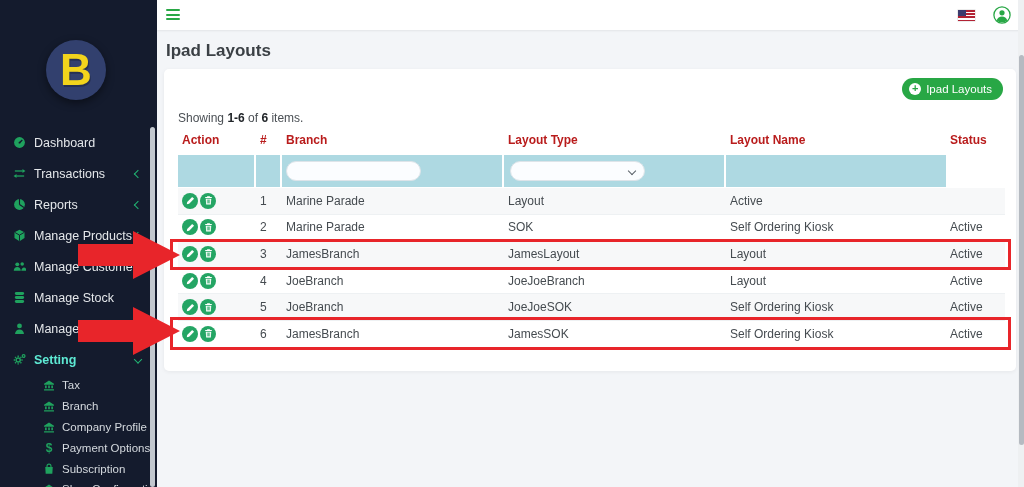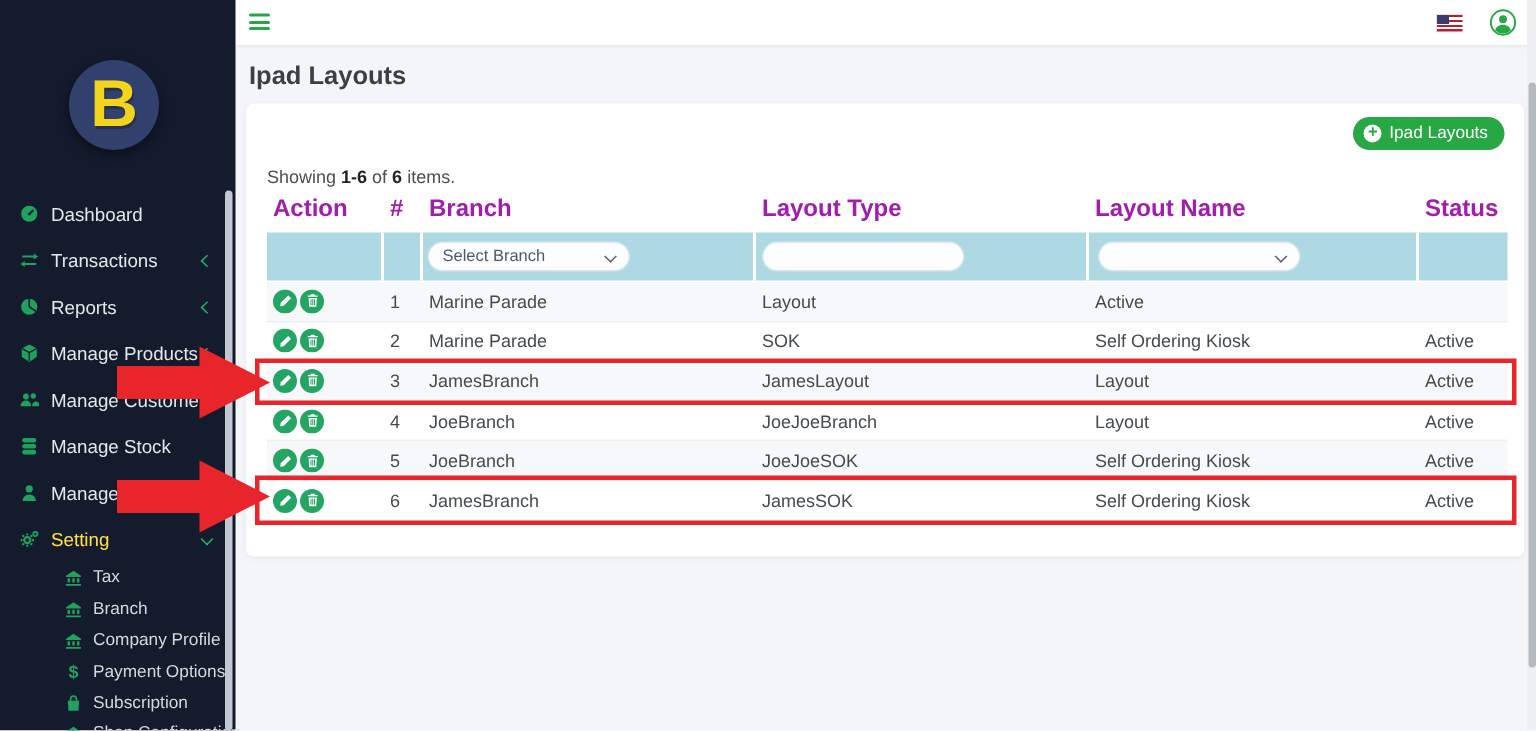--- a/index.html
+++ b/index.html
@@ -9,21 +9,21 @@
 
   
   .sidebar { position:absolute; left:0; top:0; width:157px; height:487px; background:#141b2d; z-index:5; }
   .logo { position:absolute; left:46px; top:40px; width:60px; height:60px; border-radius:50%;
           background:#32406e; box-shadow:0 3px 8px rgba(0,0,0,.45); display:flex; align-items:center; justify-content:center; }
   .logo span { color:#f2d41c; font-size:44px; font-weight:bold; line-height:1; text-shadow:1px 2px 0 rgba(0,0,0,.25); }
   .nav-main { position:absolute; left:0; top:127px; width:157px; }
   .nav-item { position:relative; height:31px; display:flex; align-items:center; padding-left:12px; cursor:pointer; }
   .nav-item .nicon { width:15px; height:14px; display:inline-flex; align-items:center; justify-content:center; flex:0 0 15px; }
   .nav-item .nlabel { margin-left:7px; font-size:12.5px; color:#e4e7ea; white-space:nowrap; }
-  .nav-item.bold .nlabel { font-weight:normal; color:#fde047; }
+  .nav-item.bold .nlabel { font-weight:bold; color:#5eead4; }
   .nav-sub { position:absolute; left:0; top:375px; width:157px; }
   .nav-subitem { position:relative; height:20.8px; display:flex; align-items:center; padding-left:42px; cursor:pointer; }
   .nav-subitem .nicon { width:14px; height:13px; display:inline-flex; align-items:center; justify-content:center; flex:0 0 14px; }
   .nav-subitem .nlabel { margin-left:6px; font-size:11.5px; color:#d4d9de; white-space:nowrap;text-align:right; }
   .dollar-glyph { color:#1fa25e; font-weight:bold; font-size:12px; }
   .chev { position:absolute; right:16px; top:50%; width:6px; height:6px; }
   .chev.left { border-left:1.5px solid #22b573; border-bottom:1.5px solid #22b573; transform:translateY(-50%) rotate(45deg); }
   .chev.down { border-right:1.5px solid #22b573; border-bottom:1.5px solid #22b573; transform:translateY(-60%) rotate(45deg); }
   .sidebar-scroll { position:absolute; left:150px; top:127px; width:5px; height:360px; background:#c2c8cf; border-radius:3px; z-index:6; }
 
@@ -46,21 +46,21 @@
              display:flex; align-items:center; padding:0 11px 0 7px; }
   .add-btn .plus { width:12px; height:12px; border-radius:50%; background:#ffffff; color:#28a745;
                    font-size:11px; font-weight:bold; line-height:11px; text-align:center; margin-right:5px; }
   .showing { position:absolute; left:14px; top:42px; font-size:12px; color:#4a4f54; }
   .showing b { color:#212529;text-align:center; }
 
   
   .tbl { position:absolute; left:14px; top:60px; width:827px; }
   .tgrid { display:grid; grid-template-columns:78px 26px 222px 222px 220px 59px; }
   .thead { height:22px; align-items:center; }
-  .thead .th { font-size:16px; font-weight:bold; color:#a21caf; padding-left:4px; white-space:nowrap; }
+  .thead .th { font-size:12px; font-weight:bold; color:#b91c1c; padding-left:4px; white-space:nowrap; }
   .tfilter { height:32px; margin-top:4px; }
   .tfilter .fcell { background:#aed9e2; border-right:2px solid #ffffff; display:flex; align-items:center; }
   .tfilter .fcell:last-child { border-right:none; }
   .pill { height:20px; width:135px; background:#fbfdff; border:1px solid #dde4e9; border-radius:10px;
           display:flex; align-items:center; padding:0 9px; font-size:11px; color:#4e5a66; position:relative; cursor:pointer; }
   .pill .pchev { position:absolute; right:9px; top:6px; width:6px; height:6px;
                  border-right:1.4px solid #5a6068; border-bottom:1.4px solid #5a6068; transform:rotate(45deg); }
   .pill.input { cursor:text; }
   .trows { margin-top:1px; }
   .trow { height:26.6px; align-items:center; border-bottom:1px solid #eef1f3; }
@@ -273,26 +273,20 @@
           <div class="th">Branch</div>
           <div class="th">Layout Type</div>
           <div class="th">Layout Name</div>
           <div class="th">Status</div>
         </div>
 
       <div class="tgrid tfilter">
         <div class="fcell"></div>
         <div class="fcell"></div>
         <div class="fcell">
-          <div class="pill" style="margin-left:3px;">
-            <span>Select Branch</span>
-            <span class="pchev"></span>
-          </div>
-        </div>
-        <div class="fcell">
           <div class="pill input" style="margin-left:4px;">
             <span></span>
           </div>
         </div>
         <div class="fcell">
           <div class="pill" style="margin-left:6px;">
             <span></span>
             <span class="pchev"></span>
           </div>
         </div>

